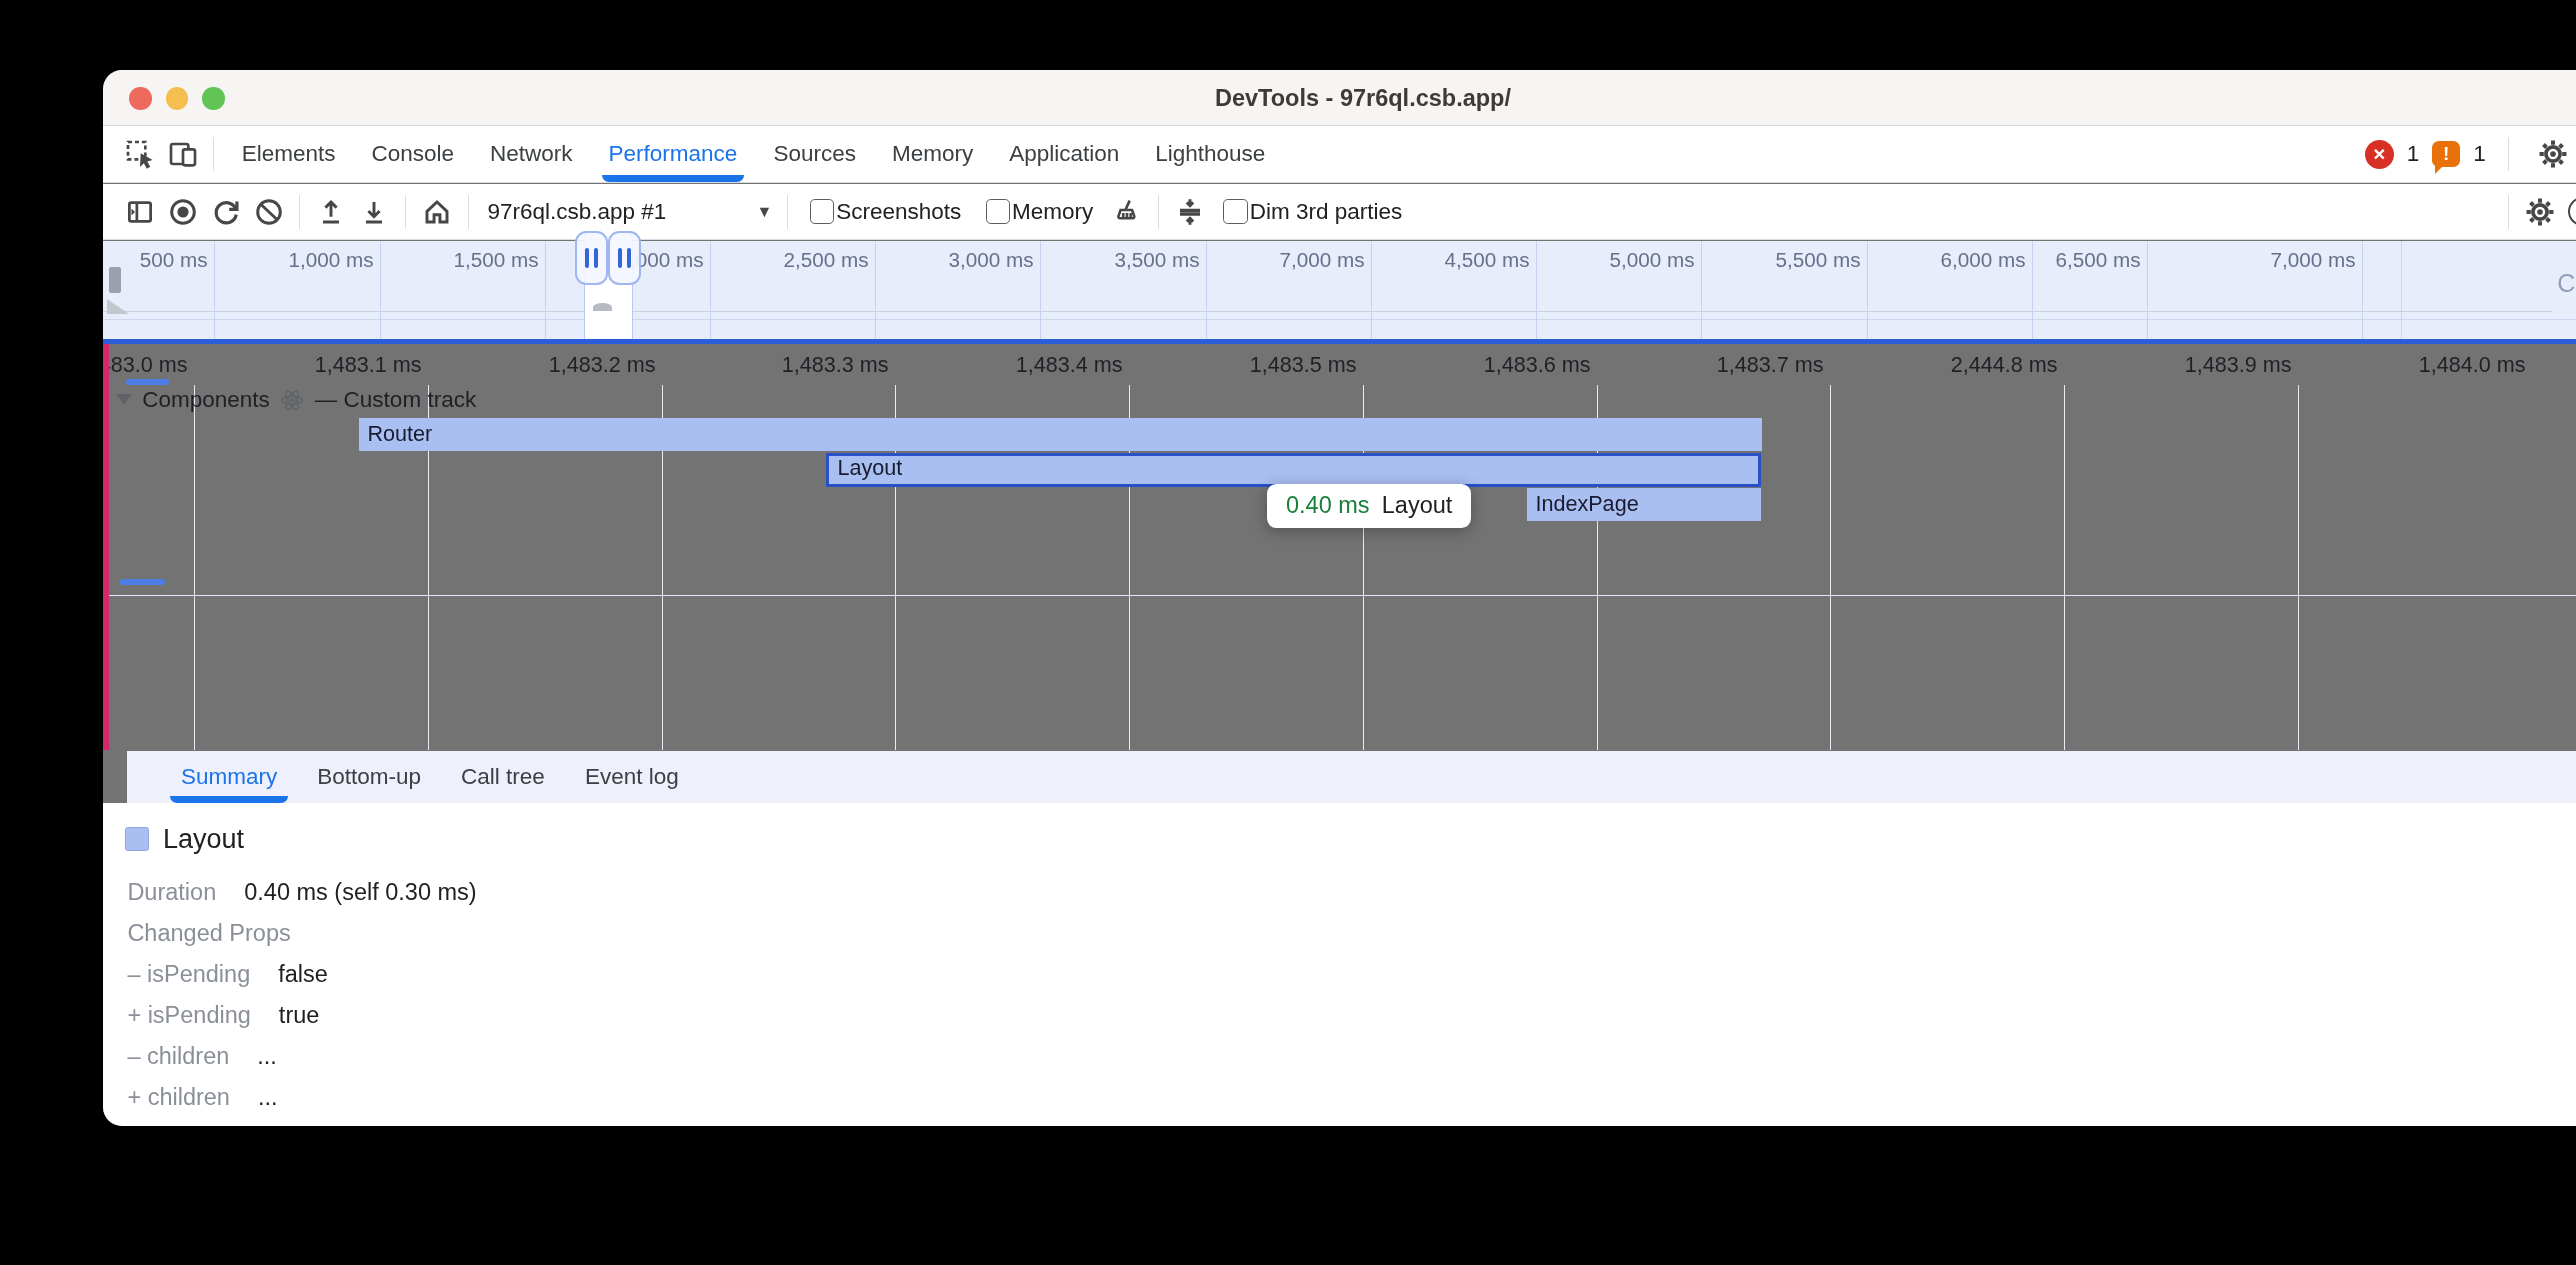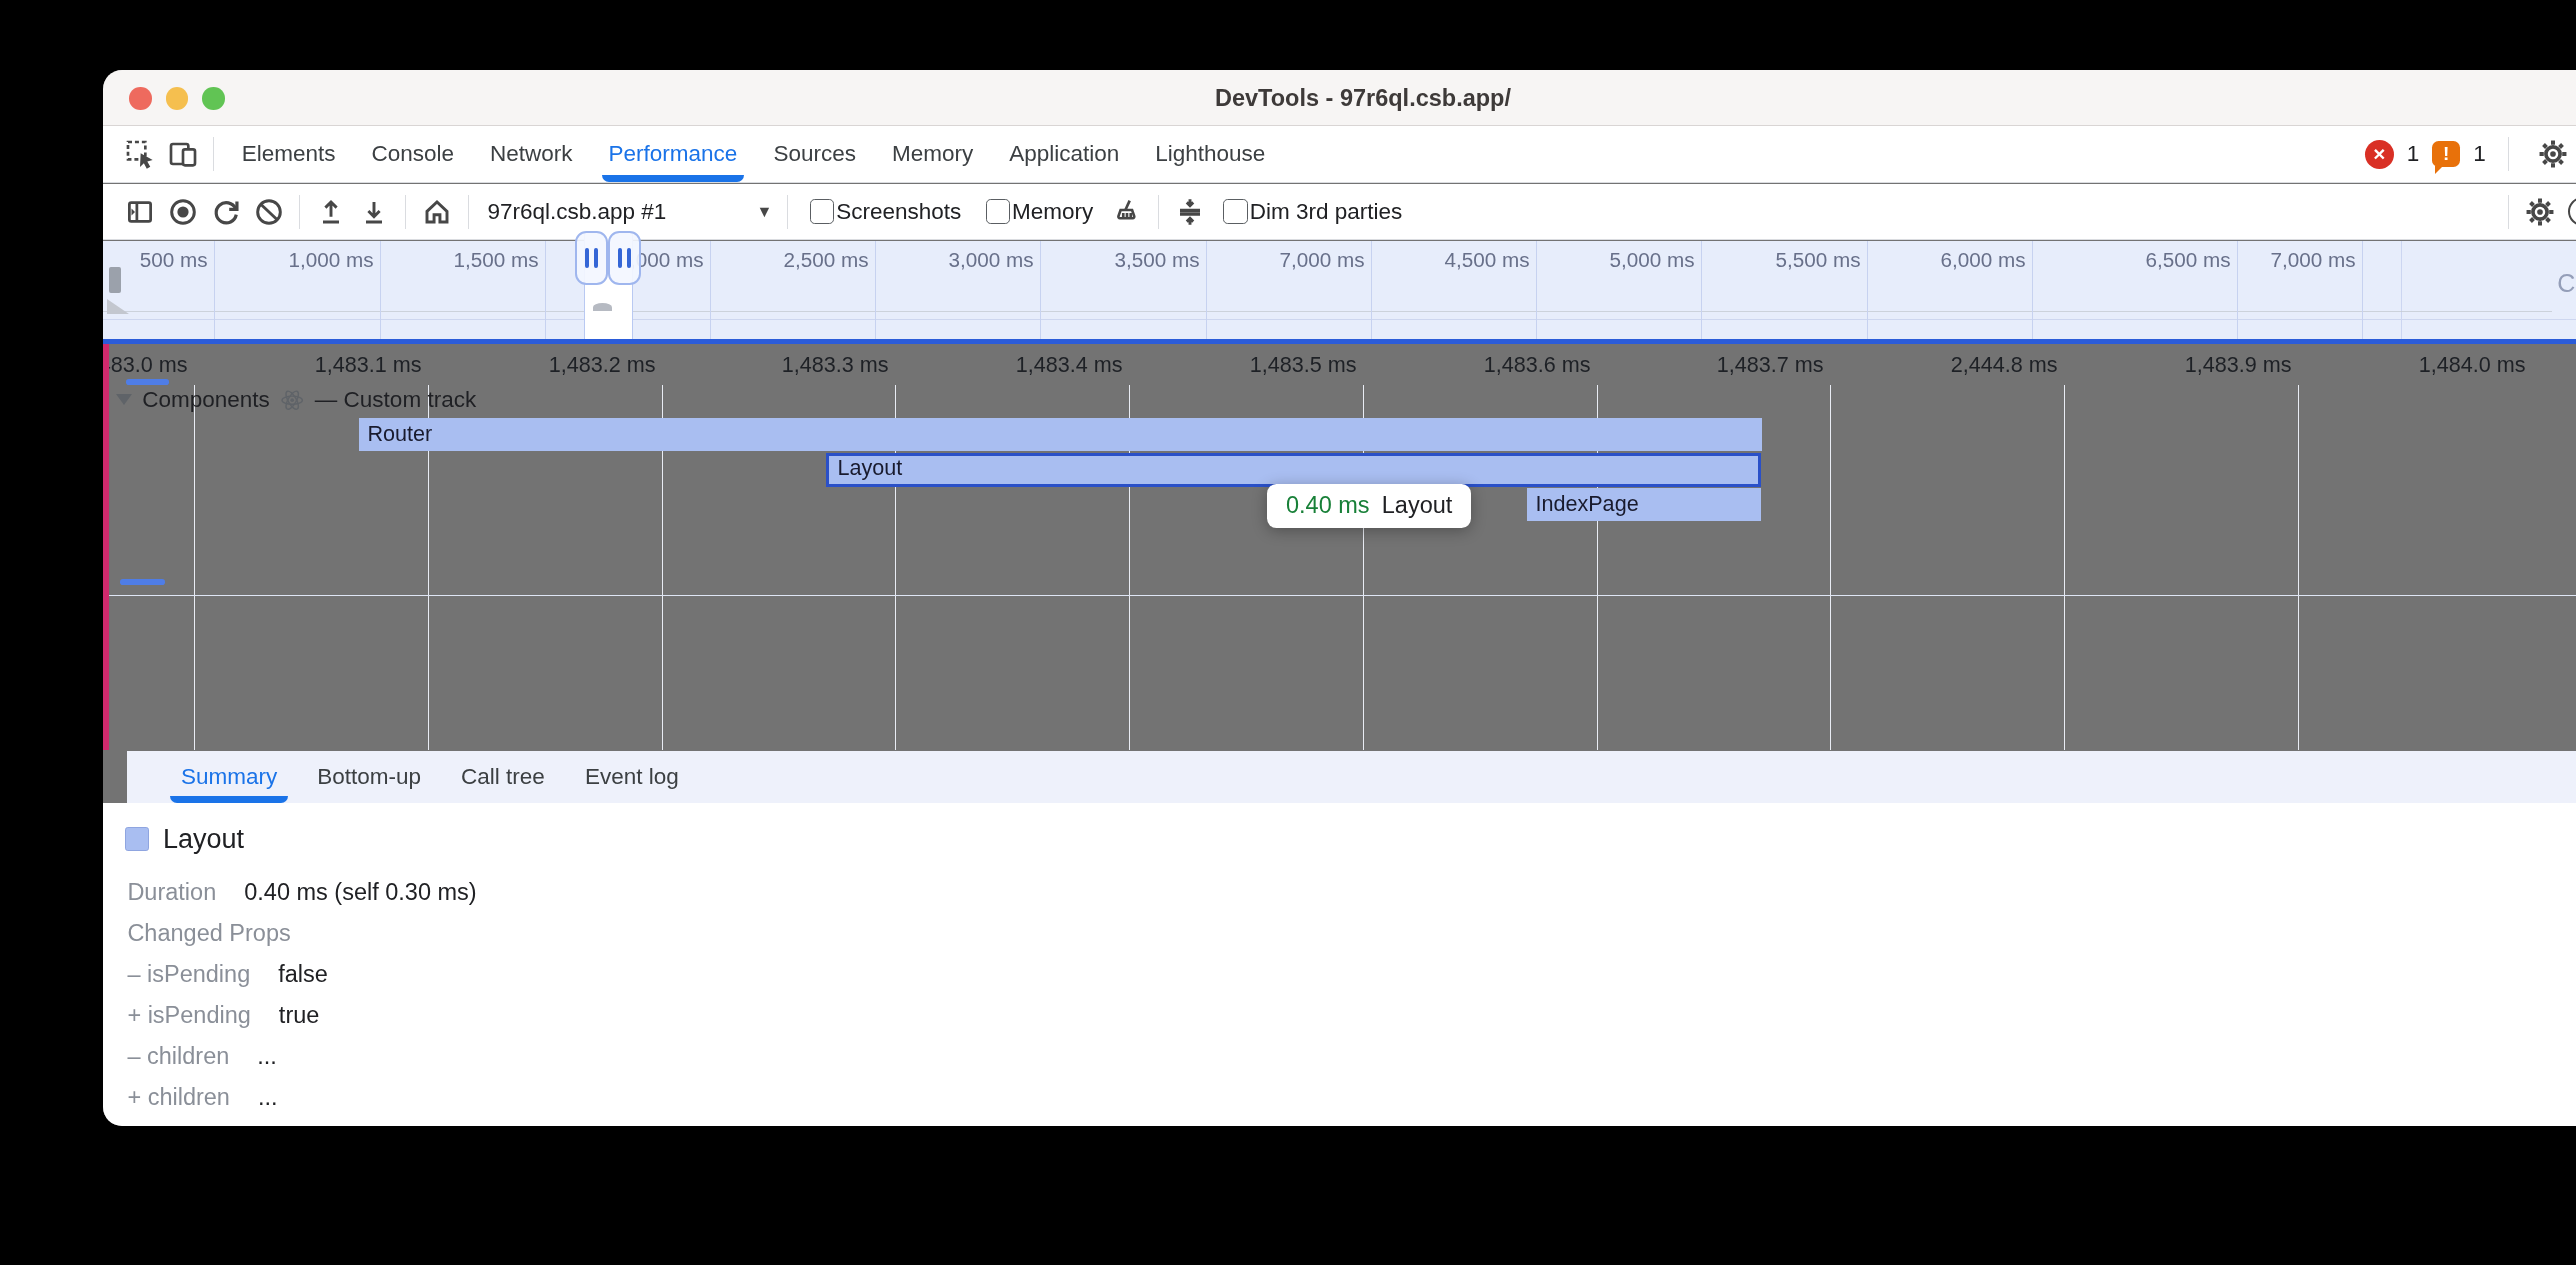--- a/index.html
+++ b/index.html
@@ -321,21 +321,21 @@
           <i class="ov-grid"></i>
         </div>
         <div class="ov-tick" style="left: 1587px;">
           <span class="ov-lbl">5,500 ms</span>
           <i class="ov-grid"></i>
         </div>
         <div class="ov-tick" style="left: 1752px;">
           <span class="ov-lbl">6,000 ms</span>
           <i class="ov-grid"></i>
         </div>
-        <div class="ov-tick" style="left: 1957px;">
+        <div class="ov-tick" style="left: 1867px;">
           <span class="ov-lbl">6,500 ms</span>
           <i class="ov-grid"></i>
         </div>
         <div class="ov-tick" style="left: 2082px;">
           <span class="ov-lbl">7,000 ms</span>
           <i class="ov-grid"></i>
         </div>
       </div>
 
     <div class="sel-band">

